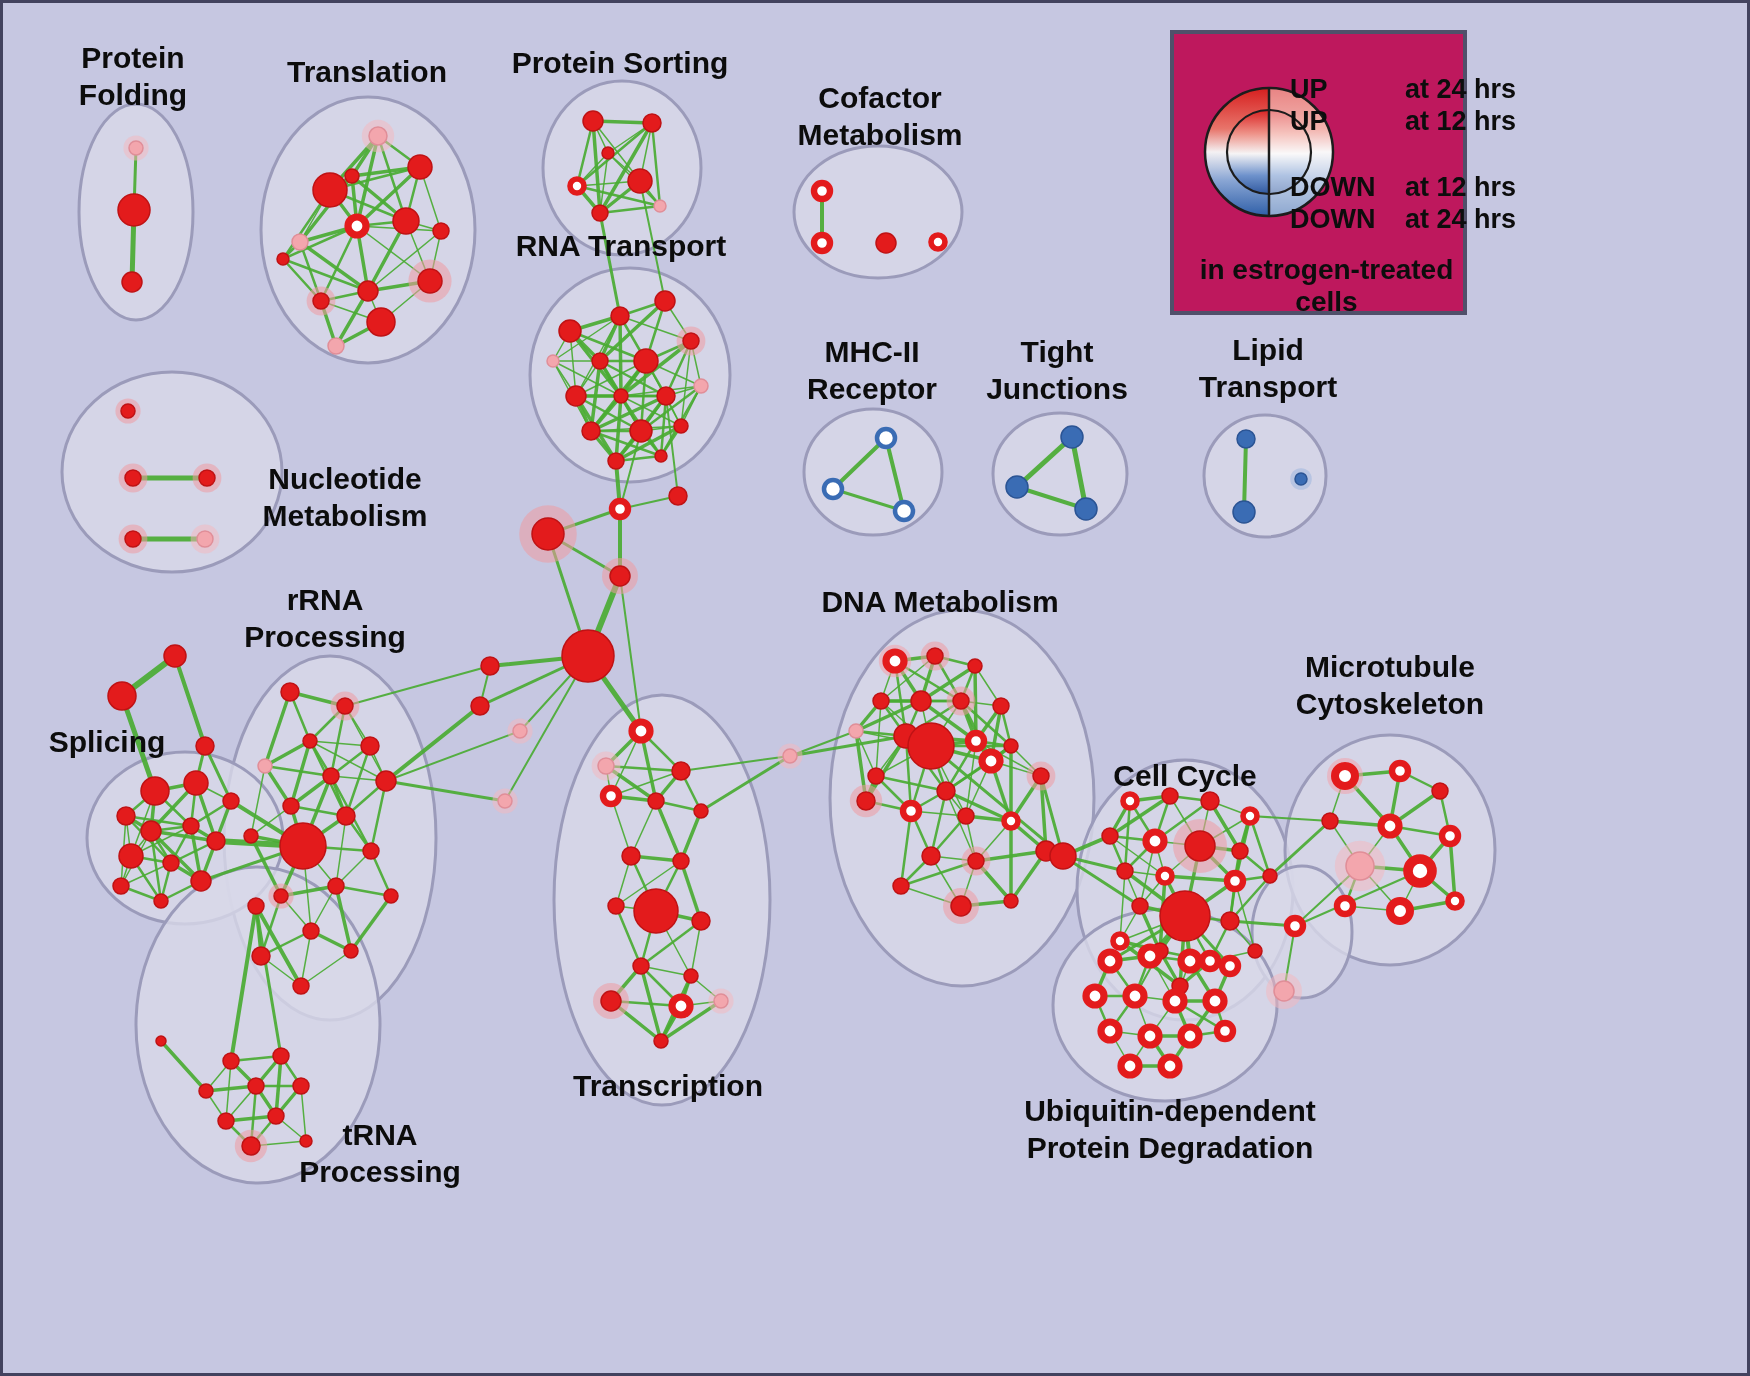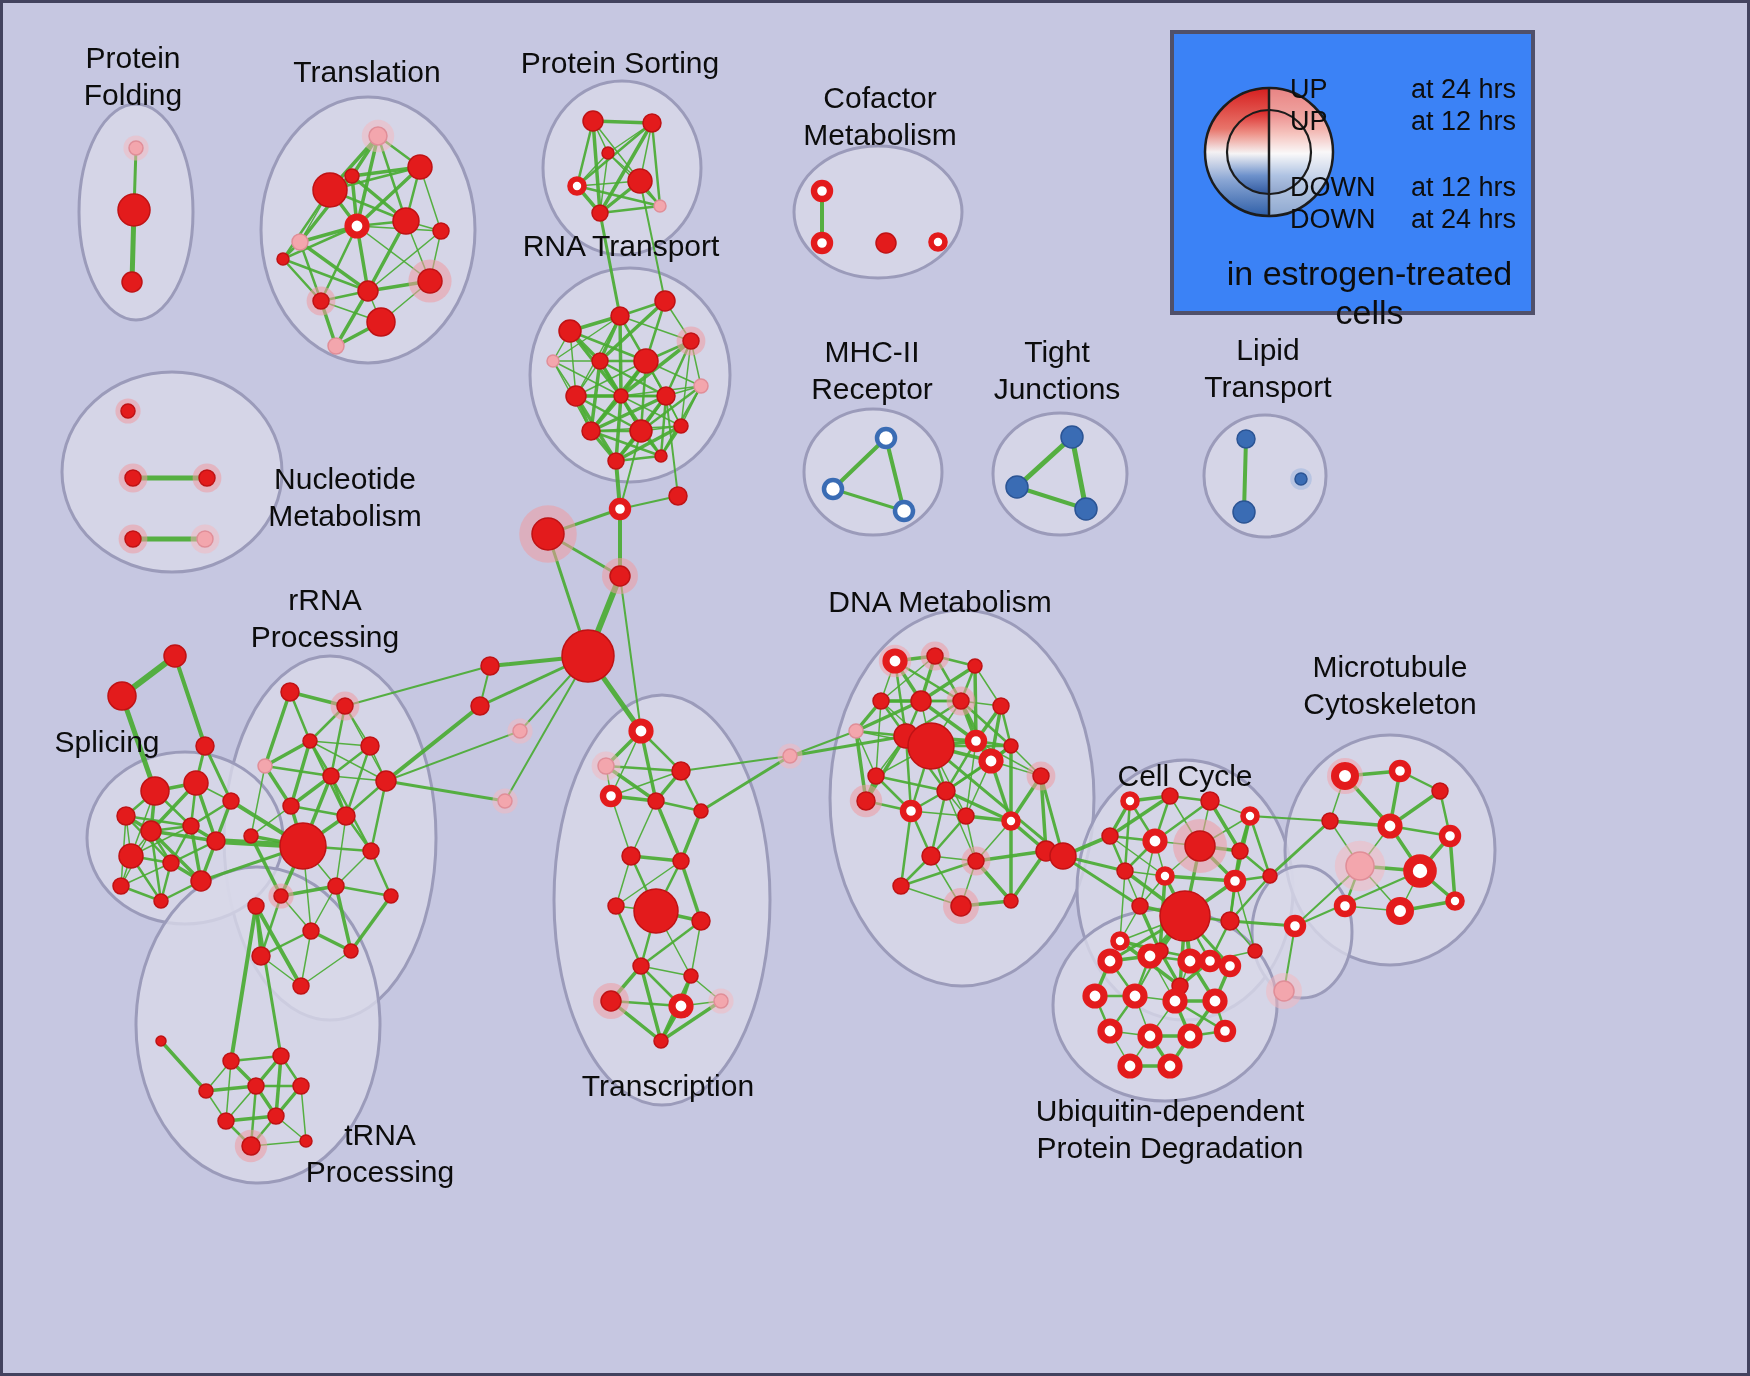--- a/index.html
+++ b/index.html
@@ -1,38 +1,39 @@
 <!DOCTYPE html>
 <html><head>
 <meta charset="utf-8">
 <style>
   html,body{margin:0;padding:0;background:#b9bad6;}
   .stage{
     position:relative;width:1750px;height:1376px;overflow:hidden;
     background:#c6c7e1;
     box-shadow: inset 0 0 0 3px #42425e;
     font-family:"Liberation Sans","DejaVu Sans",sans-serif;
+    font-weight:bold;
   }
   #net{position:absolute;left:0;top:0;}
   .clabel{
     font-family:"Liberation Sans","DejaVu Sans",sans-serif;
     font-size:30px;fill:#0c0c0c;
   }
   .legend{
-    position:absolute;left:1170px;top:30px;width:365px;height:285px;
-    box-sizing:border-box;border:4px solid #50506a;background:#3b82f6;
+    position:absolute;left:1170px;top:30px;width:297px;height:285px;
+    box-sizing:border-box;border:4px solid #50506a;background:#be185d;
   }
   .legend svg{position:absolute;left:0;top:0;}
   .lrow{
     position:absolute;left:116px;width:226px;display:flex;
     justify-content:space-between;font-size:27px;color:#0d0d0d;white-space:nowrap;
   }
   .lnote{
-    position:absolute;left:17px;width:100%;text-align:center;
-    font-size:34px;color:#0d0d0d;
+    position:absolute;left:8px;width:100%;text-align:center;
+    font-size:28px;color:#0d0d0d;
   }
 </style>
 </head>
 <body>
 
 <div class="stage">
 
   <svg id="net" width="1750" height="1376" viewBox="0 0 1750 1376">
       <g>
         <ellipse cx="136" cy="212" rx="57" ry="108" fill="#d8d8e8" fill-opacity="0.8" stroke="#9b9bba" stroke-width="3"></ellipse>

